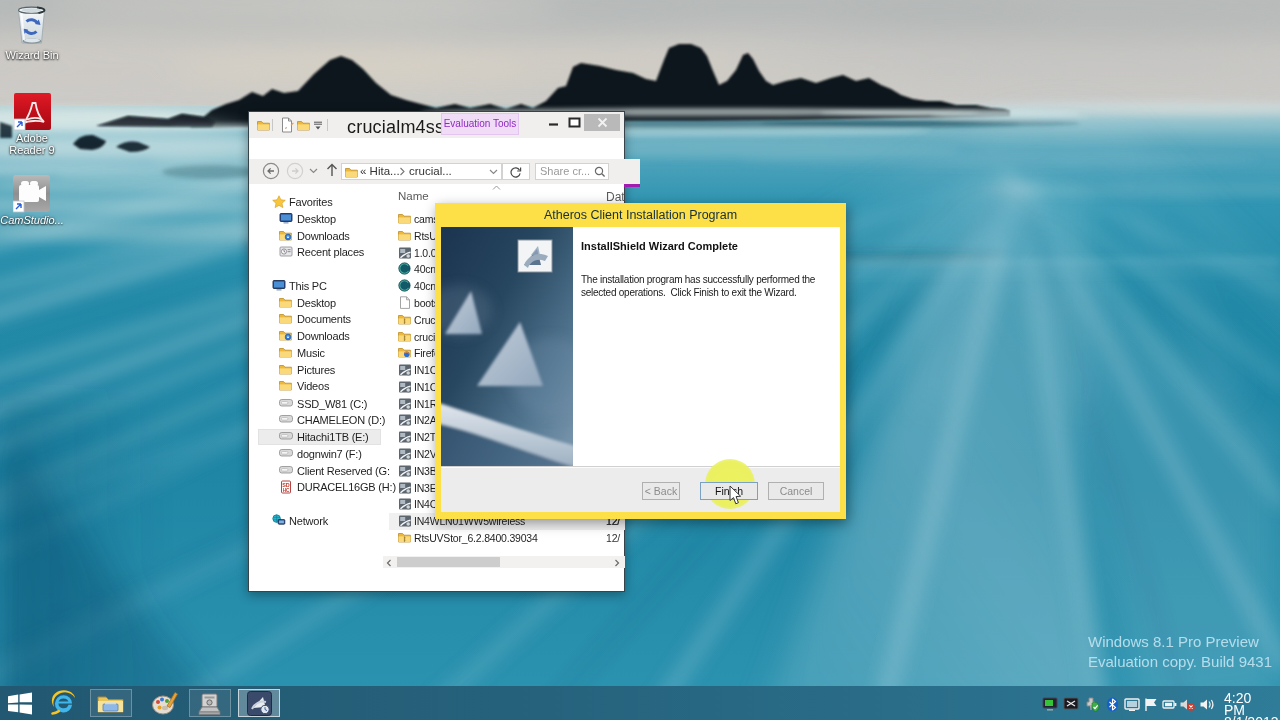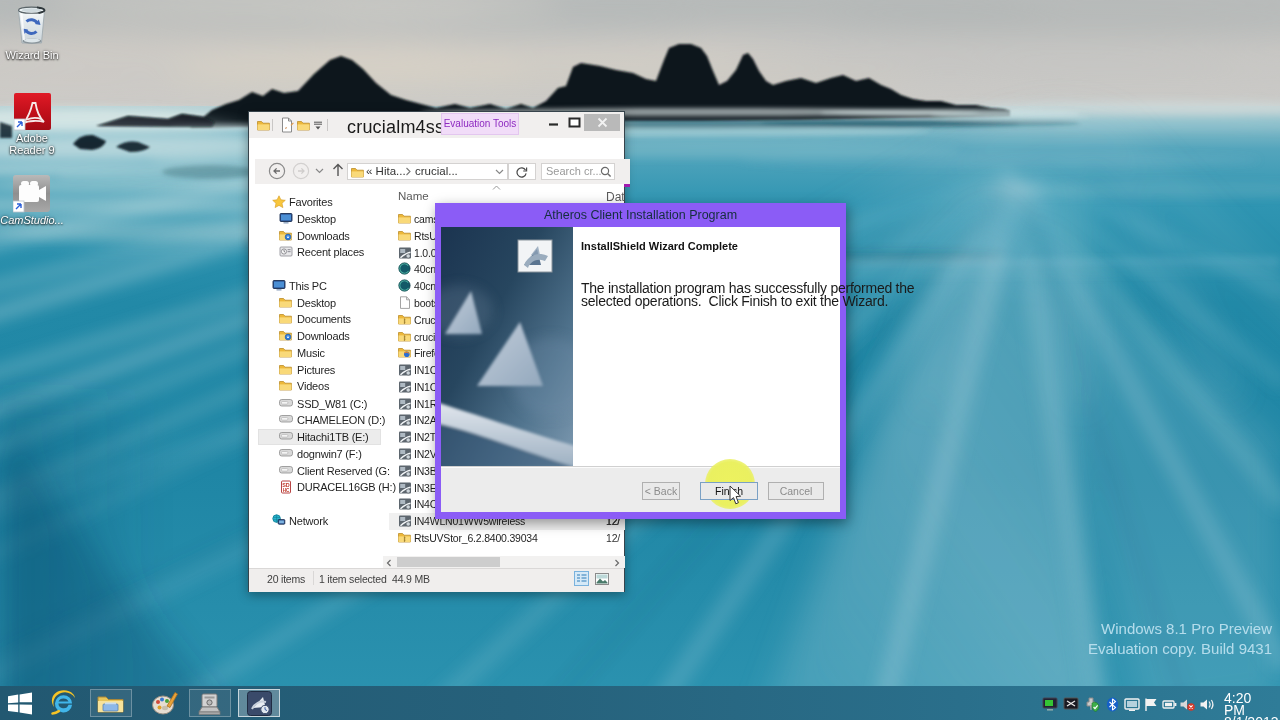--- a/index.html
+++ b/index.html
@@ -5,37 +5,37 @@
 html,body{margin:0;padding:0;}
 body{width:1280px;height:720px;overflow:hidden;position:relative;font-family:"Liberation Sans",sans-serif;background:#2590ae;}
 .abs{position:absolute;}
 #wall{position:absolute;left:0;top:0;}
 
 .dlabel{position:absolute;color:#fff;font-size:11px;text-align:center;text-shadow:0 1px 2px rgba(0,0,0,.9),0 0 3px rgba(0,0,0,.6);line-height:12px;}
 
 #expl{position:absolute;left:248px;top:111px;width:377px;height:481px;background:#fff;border:1px solid #37444c;box-shadow:0 3px 10px rgba(0,0,0,.35);box-sizing:border-box;font-size:11px;color:#1a1a1a;}
 #expl .titlebar{position:absolute;left:0;top:0;width:100%;height:26px;background:#f1efee;}
 #expl .tabrow{position:absolute;left:0;top:26px;width:100%;height:21px;background:#fdfcfc;}
-#expl .addrrow{position:absolute;left:6px;top:47px;width:100%;height:25px;background:#f1efee;border-bottom:3px solid #a21caf;}
+#expl .addrrow{position:absolute;left:0;top:47px;width:100%;height:25px;background:#f1efee;border-bottom:3px solid #a21caf;padding-left:16px;}
 #expl .main{position:absolute;left:0;top:72px;width:100%;height:384px;background:#fff;}
 #expl .status{position:absolute;left:0;top:456px;width:100%;height:23px;background:#f0eeed;border-top:1px solid #dad8d7;}
 .navitem{position:absolute;white-space:nowrap;font-size:11px;letter-spacing:-.2px;color:#1f1f1f;}
 .fitem{position:absolute;white-space:nowrap;font-size:10.5px;letter-spacing:-.2px;color:#1f1f1f;}
 .tab{position:absolute;top:0;height:21px;line-height:21px;font-size:11.5px;color:#2b2b2b;}
 
-#dlg{position:absolute;left:435px;top:203px;width:411px;height:316px;background:#8b5cf6;box-shadow:2px 4px 12px rgba(0,0,0,.4);}
+#dlg{position:absolute;left:435px;top:203px;width:411px;height:316px;background:#fde047;box-shadow:2px 4px 12px rgba(0,0,0,.4);}
 #dlg .title{position:absolute;left:0;top:0;width:100%;height:25px;line-height:25px;text-align:center;color:#142e3c;font-size:12.5px;}
 #dlg .client{position:absolute;left:6px;top:24px;width:399px;height:285px;background:#ececec;}
 #dlg .page{position:absolute;left:0;top:0;width:399px;height:239px;background:#fff;}
 #dlg .btn{position:absolute;top:255px;height:18px;background:#e9e9e9;border:1px solid #b0b0b0;box-sizing:border-box;text-align:center;font-size:10.5px;line-height:16px;color:#8c8c8c;}
 
 #taskbar{position:absolute;left:0;top:686px;width:1280px;height:34px;background:linear-gradient(90deg,#225871 0%,#26617b 40%,#2a6f8b 75%,#2f7c98 100%);}
 .tbtn{position:absolute;top:3px;width:42px;height:28px;box-sizing:border-box;border:1px solid rgba(255,255,255,.28);background:rgba(255,255,255,.08);}
 #clock{position:absolute;left:1224px;top:6px;width:46px;color:#fff;font-size:14px;text-align:left;line-height:12px;}
-#wmark{position:absolute;right:8px;top:619px;text-align:right;color:#bfe2f0;font-size:15px;line-height:19.5px;opacity:.92;margin-left:24px;}
+#wmark{position:absolute;right:8px;top:632px;text-align:left;color:#bfe2f0;font-size:15px;line-height:19.5px;opacity:.92;margin-left:24px;}
 </style>
 </head>
 <body>
 <svg id="wall" width="1280" height="720" viewBox="0 0 1280 720">
 <defs>
 <linearGradient id="sky" x1="0" y1="0" x2="0" y2="1">
 <stop offset="0%" stop-color="#bcbebd"></stop>
 <stop offset="40%" stop-color="#c8c7c4"></stop>
 <stop offset="75%" stop-color="#cbcac7"></stop>
 <stop offset="100%" stop-color="#ccd0cf"></stop>
@@ -388,21 +388,21 @@
 <div class="abs" style="left:160px;top:6px;font-size:11.5px;color:#333">crucial...</div>
 <svg class="abs" style="left:240px;top:9px" width="9" height="8" viewBox="0 0 9 8">
         <path d="M1 2 L4.5 5.5 L8 2" stroke="#888" stroke-width="1.2" fill="none"></path>
       </svg>
 <div class="abs" style="left:253px;top:4px;width:28px;height:17px;background:#fff;border:1px solid #d4d2d1;box-sizing:border-box"></div>
 <svg class="abs" style="left:260px;top:7px" width="13" height="13" viewBox="0 0 13 13">
         <path d="M10.6 4.2 A4.6 4.6 0 1 0 11.1 7.4" fill="none" stroke="#4a4a4a" stroke-width="1.2"></path>
         <path d="M11.6 1.6 L11.6 5 L8.2 5" fill="none" stroke="#4a4a4a" stroke-width="1.2"></path>
       </svg>
 <div class="abs" style="left:286px;top:4px;width:74px;height:17px;background:#fff;border:1px solid #d4d2d1;box-sizing:border-box"></div>
-<div class="abs" style="left:291px;top:6px;font-size:11px;color:#9a9a9a">Search cr...</div>
+<div class="abs" style="left:291px;top:6px;font-size:11px;color:#9a9a9a">Share cr...</div>
 <svg class="abs" style="left:345px;top:7px" width="12" height="12" viewBox="0 0 12 12">
         <circle cx="5" cy="5" r="3.6" fill="none" stroke="#6a6a6a" stroke-width="1.2"></circle>
         <path d="M7.8 7.8 L10.6 10.6" stroke="#6a6a6a" stroke-width="1.4"></path>
       </svg>
 </div>
 <div class="main">
 <div class="abs" style="left:149px;top:6px;font-size:11.5px;color:#5a5a5a">Name</div>
 <div class="abs" style="left:357px;top:6px;font-size:12px;color:#5a5a5a">Dat</div>
 <svg class="abs" style="left:243px;top:1px" width="9" height="6" viewBox="0 0 9 6">
         <path d="M1 4.5 L4.5 1 L8 4.5" stroke="#9a9a9a" stroke-width="1" fill="none"></path>
@@ -564,34 +564,20 @@
 <div class="fitem" style="left:165px;top:346px;line-height:16px">RtsUVStor_6.2.8400.39034</div>
 <div class="fitem" style="left:357px;top:346px;line-height:16px;color:#333">12/</div>
 <div class="fitem" style="left:357px;top:329px;line-height:16px;color:#333">12/</div>
 <div class="abs" style="left:134px;top:372px;width:242px;height:12px;background:#f2f1f0"></div>
 <svg class="abs" style="left:136px;top:375px" width="8" height="8" viewBox="0 0 8 8">
         <path d="M5.5 1 L2.5 4 L5.5 7" stroke="#6a6a6a" stroke-width="1.2" fill="none"></path>
       </svg>
 <div class="abs" style="left:148px;top:373px;width:103px;height:10px;background:#cdcdcd"></div>
 <svg class="abs" style="left:364px;top:375px" width="8" height="8" viewBox="0 0 8 8">
         <path d="M2.5 1 L5.5 4 L2.5 7" stroke="#6a6a6a" stroke-width="1.2" fill="none"></path>
-      </svg>
-</div>
-<div class="status">
-<div class="abs" style="left:18px;top:4px;font-size:10.5px;letter-spacing:-.2px;color:#404040">20 items</div>
-<div class="abs" style="left:64px;top:2px;width:1px;height:14px;background:#d9d7d6"></div>
-<div class="abs" style="left:70px;top:4px;font-size:10.5px;letter-spacing:-.2px;color:#404040">1 item selected&nbsp;&nbsp;44.9 MB</div>
-<div class="abs" style="left:325px;top:2px;width:15px;height:15px;background:#d6e9f7;border:1px solid #7ab2dd;box-sizing:border-box"></div>
-<svg class="abs" style="left:328px;top:5px" width="10" height="9" viewBox="0 0 10 9">
-        <path d="M0 1 h3 M0 4 h3 M0 7 h3 M4.5 1 h5 M4.5 4 h5 M4.5 7 h5" stroke="#2e7cb8" stroke-width="1.1"></path>
-      </svg>
-<svg class="abs" style="left:346px;top:4px" width="14" height="12" viewBox="0 0 14 12">
-        <rect x=".5" y=".5" width="13" height="11" fill="#fff" stroke="#8a8a8a"></rect>
-        <rect x="1.5" y="1.5" width="11" height="4" fill="#bcd8d8"></rect>
-        <path d="M1.5 9.5 L5 5.5 L8 8.5 L10 7 L12.5 9.5 L12.5 10.5 L1.5 10.5 Z" fill="#4a7a6a"></path>
       </svg>
 </div>
 </div>
 
 <div id="dlg">
 <div class="title">Atheros Client Installation Program</div>
 <div class="client">
 <div class="page"></div>
 <svg class="abs" style="left:0;top:0" width="132" height="239" viewBox="0 0 132 239">
 <defs>
@@ -626,21 +612,21 @@
 <path d="M79 95 L102 159 L36 159 Z" fill="url(#istri)"></path>
 <path d="M-8 174 C 30 186 80 203 134 219 L134 240 C 80 224 30 203 -8 196 Z" fill="url(#issw)"></path>
 <path d="M-8 196 C 30 203 80 224 134 240 L-8 240 Z" fill="#3d5a76" opacity=".55"></path>
 </g>
 <rect x="77" y="13" width="34" height="32" fill="#f2f4f6" stroke="#8a949c"></rect>
 <path d="M83 38 L96 22 L100 38 Z" fill="#5a7490"></path>
 <path d="M90 28 L97 19 L99 28 Z" fill="#8fa3b8" opacity=".8"></path>
 <path d="M83 38 a17 17 0 0 1 24 -9 l-3 5 a12 12 0 0 0 -17 7 Z" fill="#9aacbe"></path>
 </svg>
 <div class="abs" style="left:140px;top:13px;font-size:11px;font-weight:bold;color:#111;white-space:nowrap">InstallShield Wizard Complete</div>
-<div class="abs" style="left:140px;top:55px;font-size:14px;color:#1a1a1a;line-height:13px;letter-spacing:-.25px;white-space:nowrap">The installation program has successfully performed the<br>selected operations.&nbsp; Click Finish to exit the Wizard.</div>
+<div class="abs" style="left:140px;top:46px;font-size:10px;color:#1a1a1a;line-height:13px;letter-spacing:-.25px;white-space:nowrap">The installation program has successfully performed the<br>selected operations.&nbsp; Click Finish to exit the Wizard.</div>
 <div class="abs" style="left:0;top:239px;width:399px;height:1px;background:#d0d0d0"></div>
 <div class="abs" style="left:0;top:240px;width:399px;height:1px;background:#fbfbfb"></div>
 <div class="btn" style="left:201px;width:38px">&lt; Back</div>
 <div class="abs" style="left:264px;top:232px;width:50px;height:50px;border-radius:50%;background:radial-gradient(circle,#edf25f 0%,#eaf060 62%,rgba(234,240,96,.55) 82%,rgba(234,240,96,0) 100%)"></div>
 <div class="btn" style="left:259px;width:58px;border:1px solid #7aa0c4;color:#111">Finish</div>
 <div class="btn" style="left:327px;width:56px">Cancel</div>
 <svg class="abs" style="left:287px;top:258px" width="15" height="21" viewBox="0 0 15 21">
 <path d="M2 1 L2 15.5 L5.5 12.6 L7.8 18.8 L10.4 17.7 L8.1 11.6 L12.6 11.2 Z" fill="#fff" stroke="#333" stroke-width="1"></path>
 </svg>
 </div>

